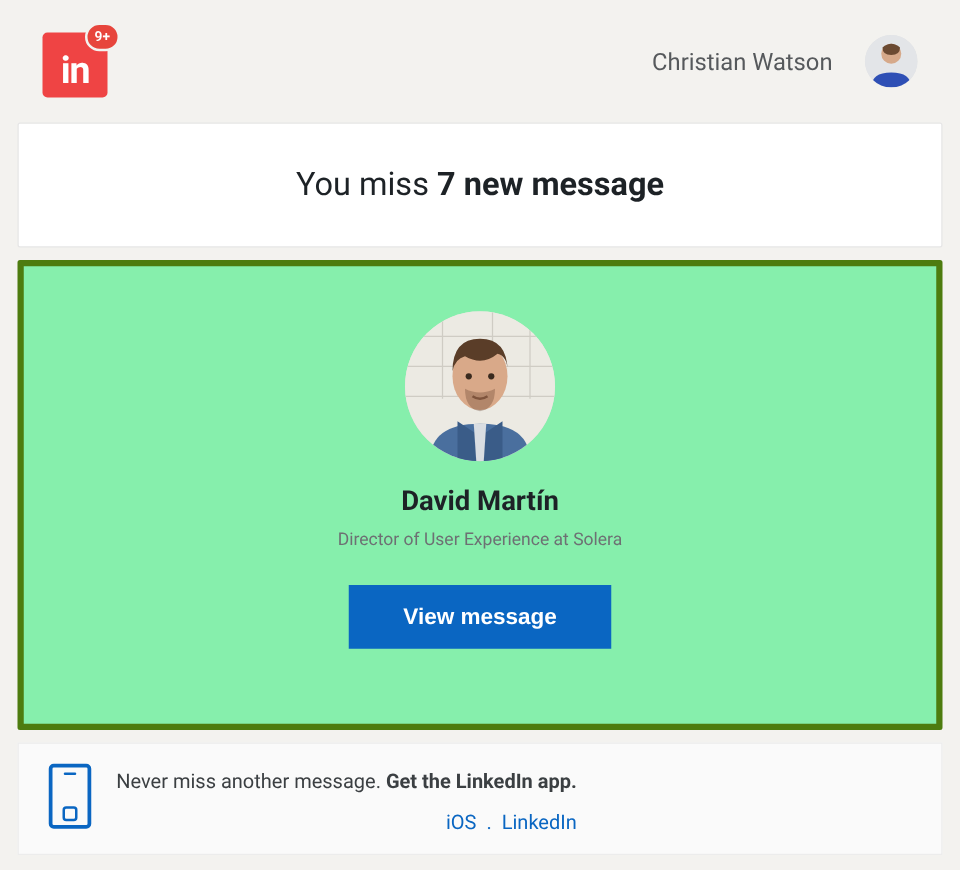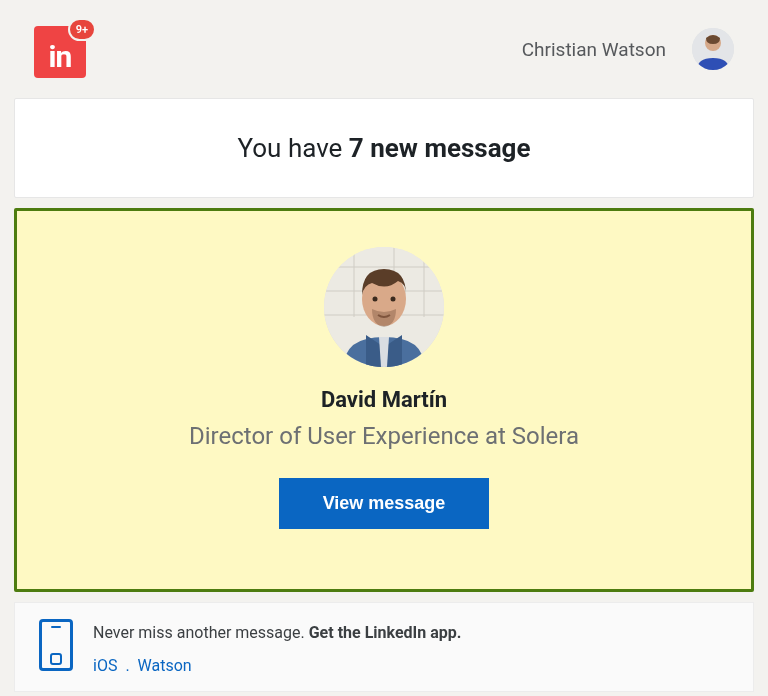--- a/index.html
+++ b/index.html
@@ -93,22 +93,22 @@
     .headline-text {
       font-size: 26px;
       color: #1d2226;
       font-weight: 400;
     }
     .headline-bold {
       font-weight: 700;
     }
     
     .message-card {
-      background: #fef9c3;
-      border: 3px solid #4d7c0f;
+      background: #86efac;
+      border: 5px solid #4d7c0f;
       border-radius: 2px;
       text-align: center;
       padding: 36px 20px 60px 20px;
       margin-bottom: 10px;
     }
     .avatar-lg {
       width: 120px;
       height: 120px;
       border-radius: 50%;
       margin: 0 auto 20px auto;
@@ -119,21 +119,21 @@
       justify-content: center;
     }
     .avatar-lg svg { width: 100%; height: 100%; display: block; }
     .sender-name {
       font-size: 22px;
       font-weight: 700;
       color: #1d2226;
       margin-bottom: 10px;
     }
     .sender-title {
-      font-size: 24px;
+      font-size: 14px;
       color: #6d7073;
       margin-bottom: 28px;
     }
     .btn-primary {
       background: #0a66c2;
       color: #fff;
       border: none;
       font-size: 18px;
       font-weight: 600;
       padding: 15px 44px;
@@ -175,20 +175,21 @@
       transform: translateX(-50%);
       width: 8px;
       height: 8px;
       border: 2px solid #0a66c2;
       border-radius: 3px;
     }
     .promo-text {
       font-size: 16px;
       color: #3b3f42;
       line-height: 1.7;
+      text-align: right;
     }
     .promo-bold { font-weight: 700; }
     .promo-links {
       margin-top: 6px;
     }
     .promo-links a {
       color: #0a66c2;
       text-decoration: none;
       font-size: 16px;
     }
@@ -217,21 +218,21 @@
           <circle cx="21" cy="15" r="8" fill="#d6a98a"></circle>
           <path d="M 5 42 Q 5 30 21 30 Q 37 30 37 42 Z" fill="#2e4fb5"></path>
           <path d="M 14 10 Q 21 4 28 10 Q 28 16 21 16 Q 14 16 14 10 Z" fill="#6b4a32"></path>
         </svg>
       </div>
     </div>
   </div>
 
   <div class="card headline">
     <div class="headline-text">
-      <span>You have </span><span class="headline-bold">7 new message</span>
+      <span>You miss </span><span class="headline-bold">7 new message</span>
     </div>
   </div>
 
   <div class="message-card">
     <div class="avatar-lg">
       <svg viewBox="0 0 120 120">
         <rect width="120" height="120" fill="#eceae3"></rect>
         <g stroke="#cfccc4" stroke-width="1">
           <line x1="0" y1="20" x2="120" y2="20"></line>
           <line x1="0" y1="44" x2="120" y2="44"></line>
@@ -254,18 +255,18 @@
     <div class="sender-name">David Martín</div>
     <div class="sender-title">Director of User Experience at Solera</div>
     <button class="btn-primary">View message</button>
   </div>
 
   <div class="promo">
     <div class="phone-icon"></div>
     <div class="promo-text">
       <span>Never miss another message. </span><span class="promo-bold">Get the LinkedIn app.</span>
       <div class="promo-links">
-        <a href="#">iOS</a><span class="promo-sep"> . </span><a href="#">Watson</a>
+        <a href="#">iOS</a><span class="promo-sep"> . </span><a href="#">LinkedIn</a>
       </div>
     </div>
   </div>
 
 </div>
 
 </body></html>

